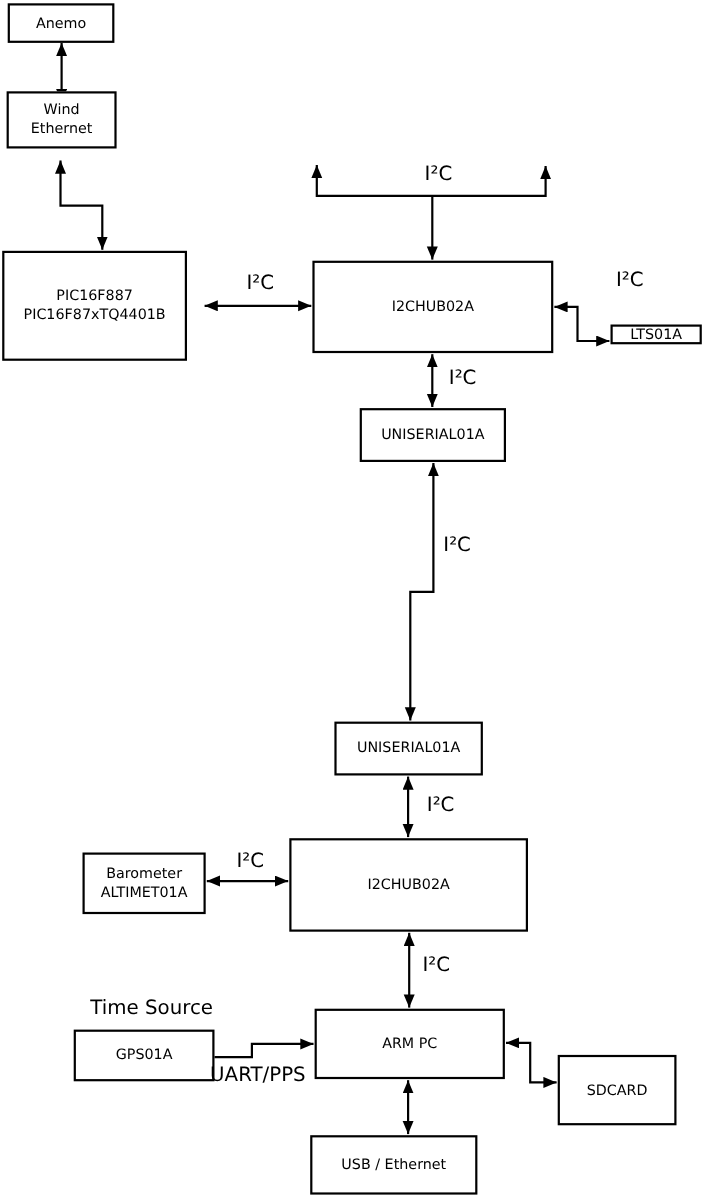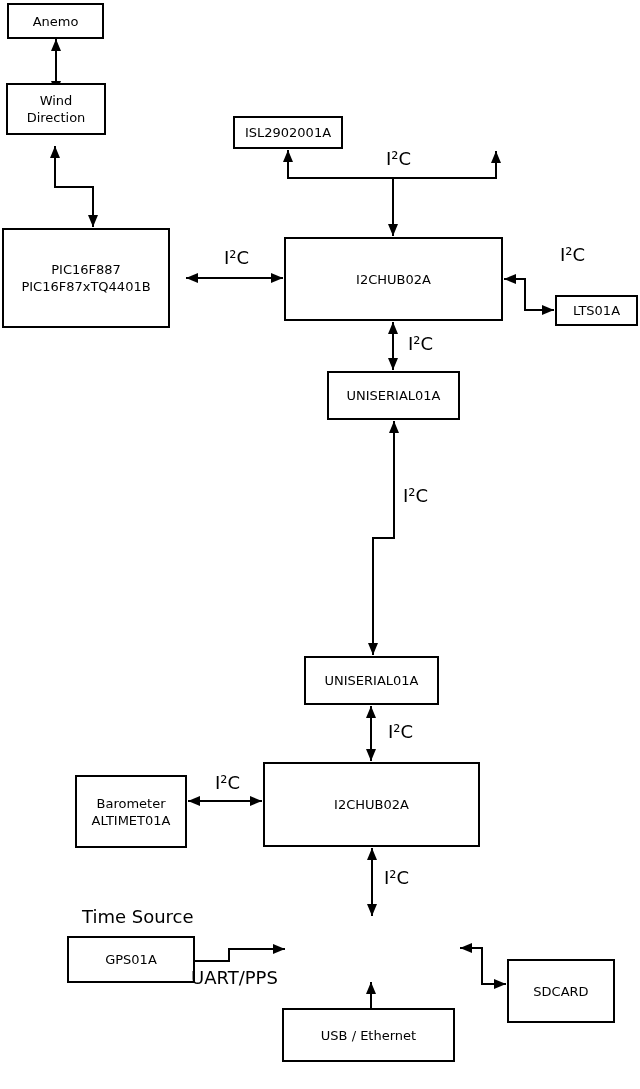--- a/index.html
+++ b/index.html
@@ -72,68 +72,68 @@
       <polyline points="371,982 371,1031" marker-start="url(#arrow)" marker-end="url(#arrow)"></polyline>
     </g>
   </svg>
 
   <div class="node" style="left:7px;top:3px;width:97px;height:36px">
     <span>Anemo</span>
   </div>
 
   <div class="node" style="left:6px;top:83px;width:100px;height:52px">
     <span>Wind</span>
-    <span>Direction</span>
+    <span>Ethernet</span>
   </div>
 
   <div class="node" style="left:2px;top:228px;width:168px;height:100px">
     <span>PIC16F887</span>
     <span>PIC16F87xTQ4401B</span>
   </div>
 
-  <div class="node" style="left:233px;top:116px;width:110px;height:33px">
-    <span>ISL2902001A</span>
-  </div>
 
 
   <div class="node" style="left:284px;top:237px;width:219px;height:84px">
     <span>I2CHUB02A</span>
   </div>
 
-  <div class="node" style="left:555px;top:295px;width:83px;height:31px">
+  <div class="node" style="left:555px;top:295px;width:83px;height:18px">
     <span>LTS01A</span>
   </div>
 
   <div class="node" style="left:327px;top:371px;width:133px;height:49px">
     <span>UNISERIAL01A</span>
   </div>
 
   <div class="node" style="left:304px;top:656px;width:135px;height:49px">
     <span>UNISERIAL01A</span>
   </div>
 
-  <div class="node" style="left:75px;top:775px;width:112px;height:73px">
+  <div class="node" style="left:75px;top:775px;width:112px;height:56px">
     <span>Barometer</span>
     <span>ALTIMET01A</span>
   </div>
 
   <div class="node" style="left:263px;top:762px;width:217px;height:85px">
     <span>I2CHUB02A</span>
   </div>
 
   <div class="node" style="left:67px;top:936px;width:128px;height:47px">
     <span>GPS01A</span>
   </div>
 
+  <div class="node" style="left:286px;top:917px;width:173px;height:64px">
+    <span>ARM PC</span>
+  </div>
 
   <div class="node" style="left:507px;top:959px;width:108px;height:64px">
     <span>SDCARD</span>
   </div>
 
-  <div class="node" style="left:282px;top:1008px;width:173px;height:54px">
+  <div class="node" style="left:282px;top:1032px;width:152px;height:54px">
     <span>USB / Ethernet</span>
   </div>
 
   <span class="elabel" style="left:386px;top:151px">I²C</span>
   <span class="elabel" style="left:224px;top:250px">I²C</span>
   <span class="elabel" style="left:560px;top:247px">I²C</span>
   <span class="elabel" style="left:408px;top:336px">I²C</span>
   <span class="elabel" style="left:403px;top:488px">I²C</span>
   <span class="elabel" style="left:388px;top:724px">I²C</span>
   <span class="elabel" style="left:215px;top:775px">I²C</span>

